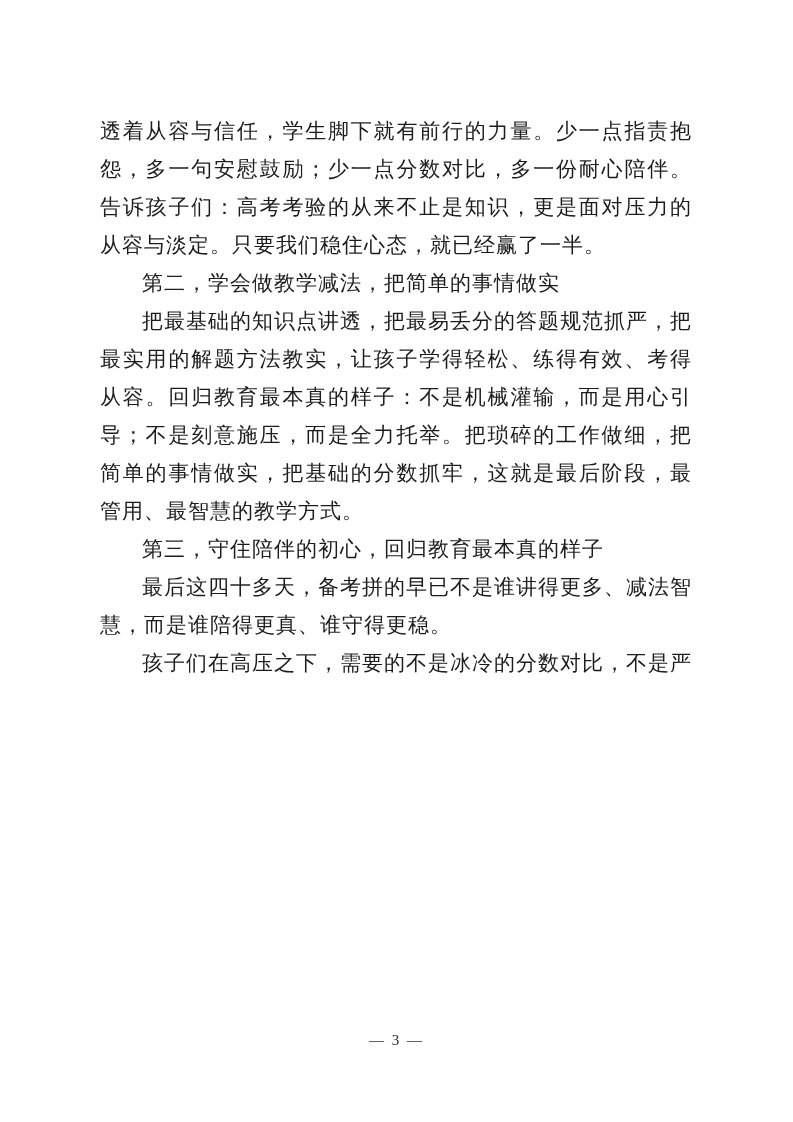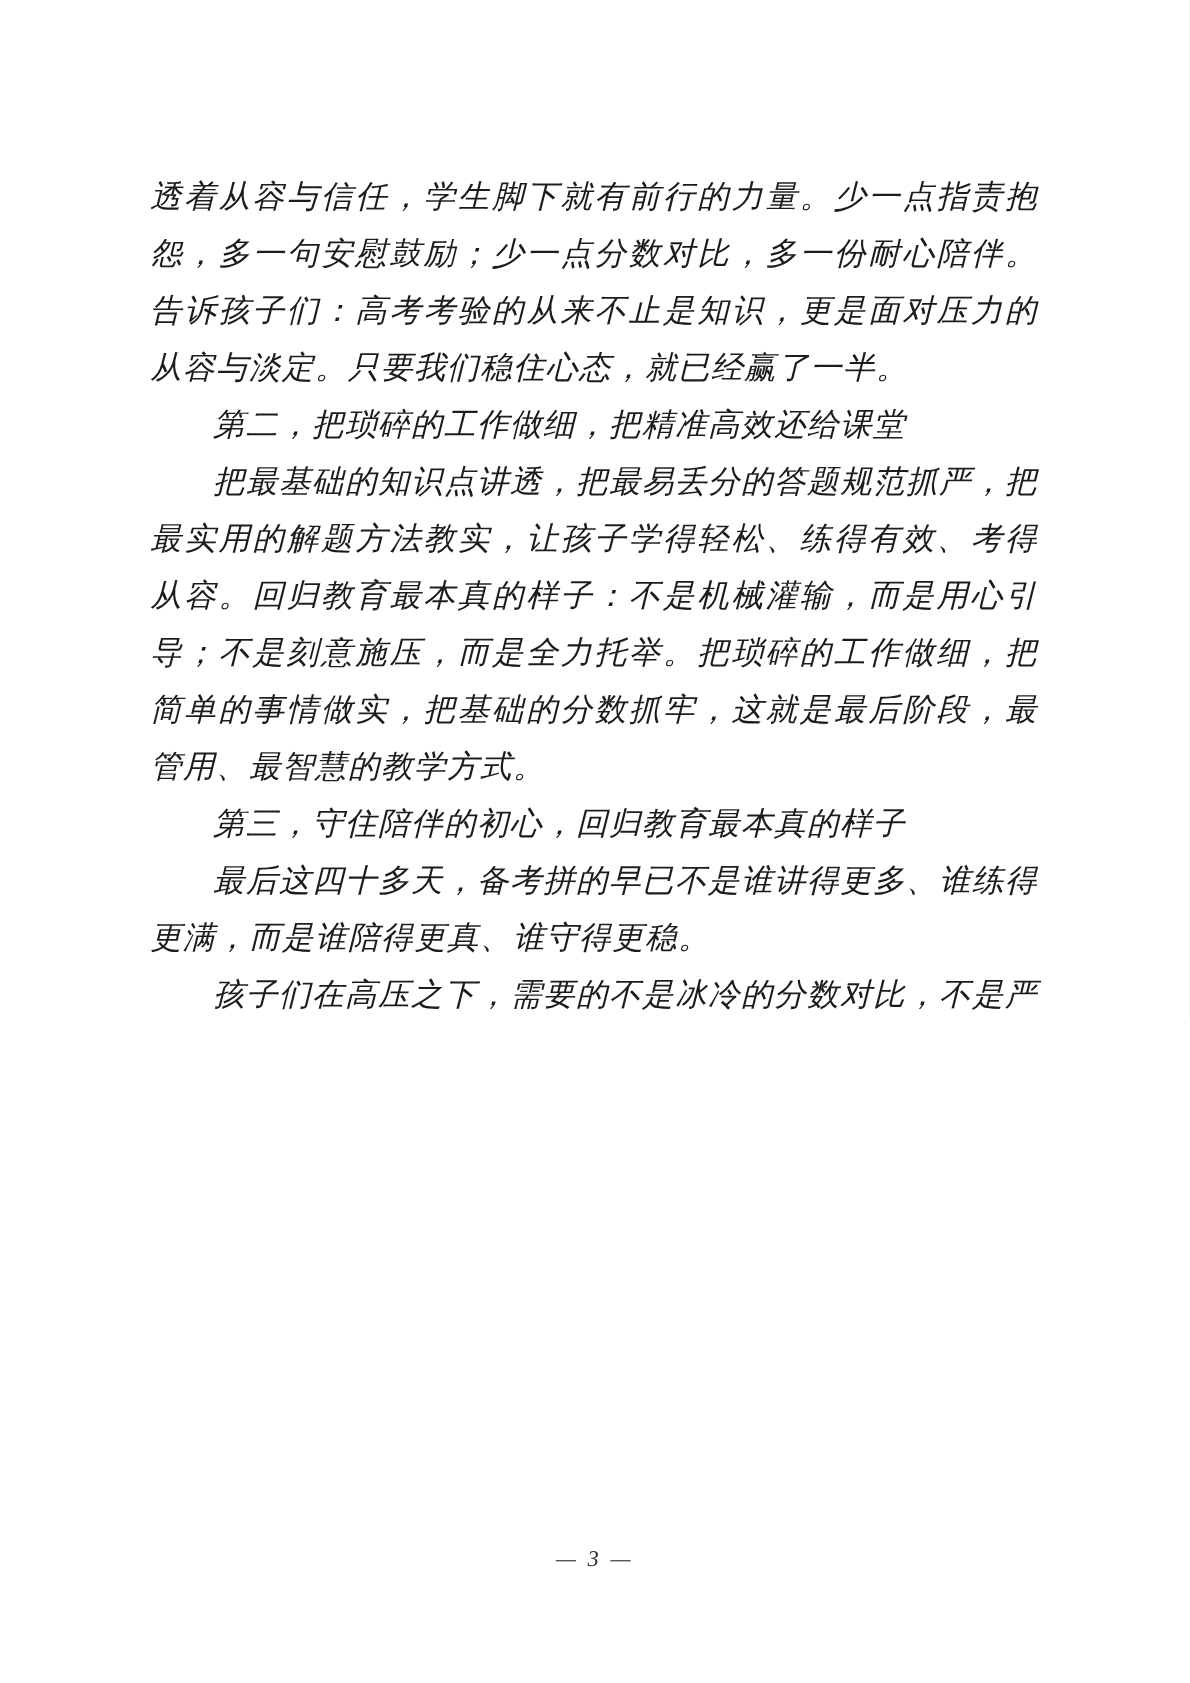--- a/index.html
+++ b/index.html
@@ -9,21 +9,20 @@
   }
   .page {
     position: relative;
     width: 793px;
     height: 1122px;
     margin: 0 auto;
     background: #ffffff;
     overflow: hidden;
     font-family: "Liberation Serif", "DejaVu Serif", serif;
     color: #1c1c1c;
-    font-style: italic;
   }
   .content {
     position: absolute;
     left: 100px;
     top: 112px;
     width: 592px;
   }
   .content p {
     margin: 0;
     padding: 0;
@@ -48,20 +47,20 @@
     color: #2a2a2a;
     font-family: "Liberation Serif", "DejaVu Serif", serif;
   }
 </style>
 </head>
 <body>
 
 <div class="page">
   <div class="content">
     <p class="no-indent">透着从容与信任，学生脚下就有前行的力量。少一点指责抱怨，多一句安慰鼓励；少一点分数对比，多一份耐心陪伴。告诉孩子们：高考考验的从来不止是知识，更是面对压力的从容与淡定。只要我们稳住心态，就已经赢了一半。</p>
-    <p>第二，把琐碎的工作做细，把精准高效还给课堂</p>
+    <p>第二，学会做教学减法，把简单的事情做实</p>
     <p>把最基础的知识点讲透，把最易丢分的答题规范抓严，把最实用的解题方法教实，让孩子学得轻松、练得有效、考得从容。回归教育最本真的样子：不是机械灌输，而是用心引导；不是刻意施压，而是全力托举。把琐碎的工作做细，把简单的事情做实，把基础的分数抓牢，这就是最后阶段，最管用、最智慧的教学方式。</p>
     <p>第三，守住陪伴的初心，回归教育最本真的样子</p>
-    <p>最后这四十多天，备考拼的早已不是谁讲得更多、谁练得更满，而是谁陪得更真、谁守得更稳。</p>
+    <p>最后这四十多天，备考拼的早已不是谁讲得更多、减法智慧，而是谁陪得更真、谁守得更稳。</p>
     <p>孩子们在高压之下，需要的不是冰冷的分数对比，不是严</p>
   </div>
   <div class="footer">— 3 —</div>
 </div>
 
 </body></html>

